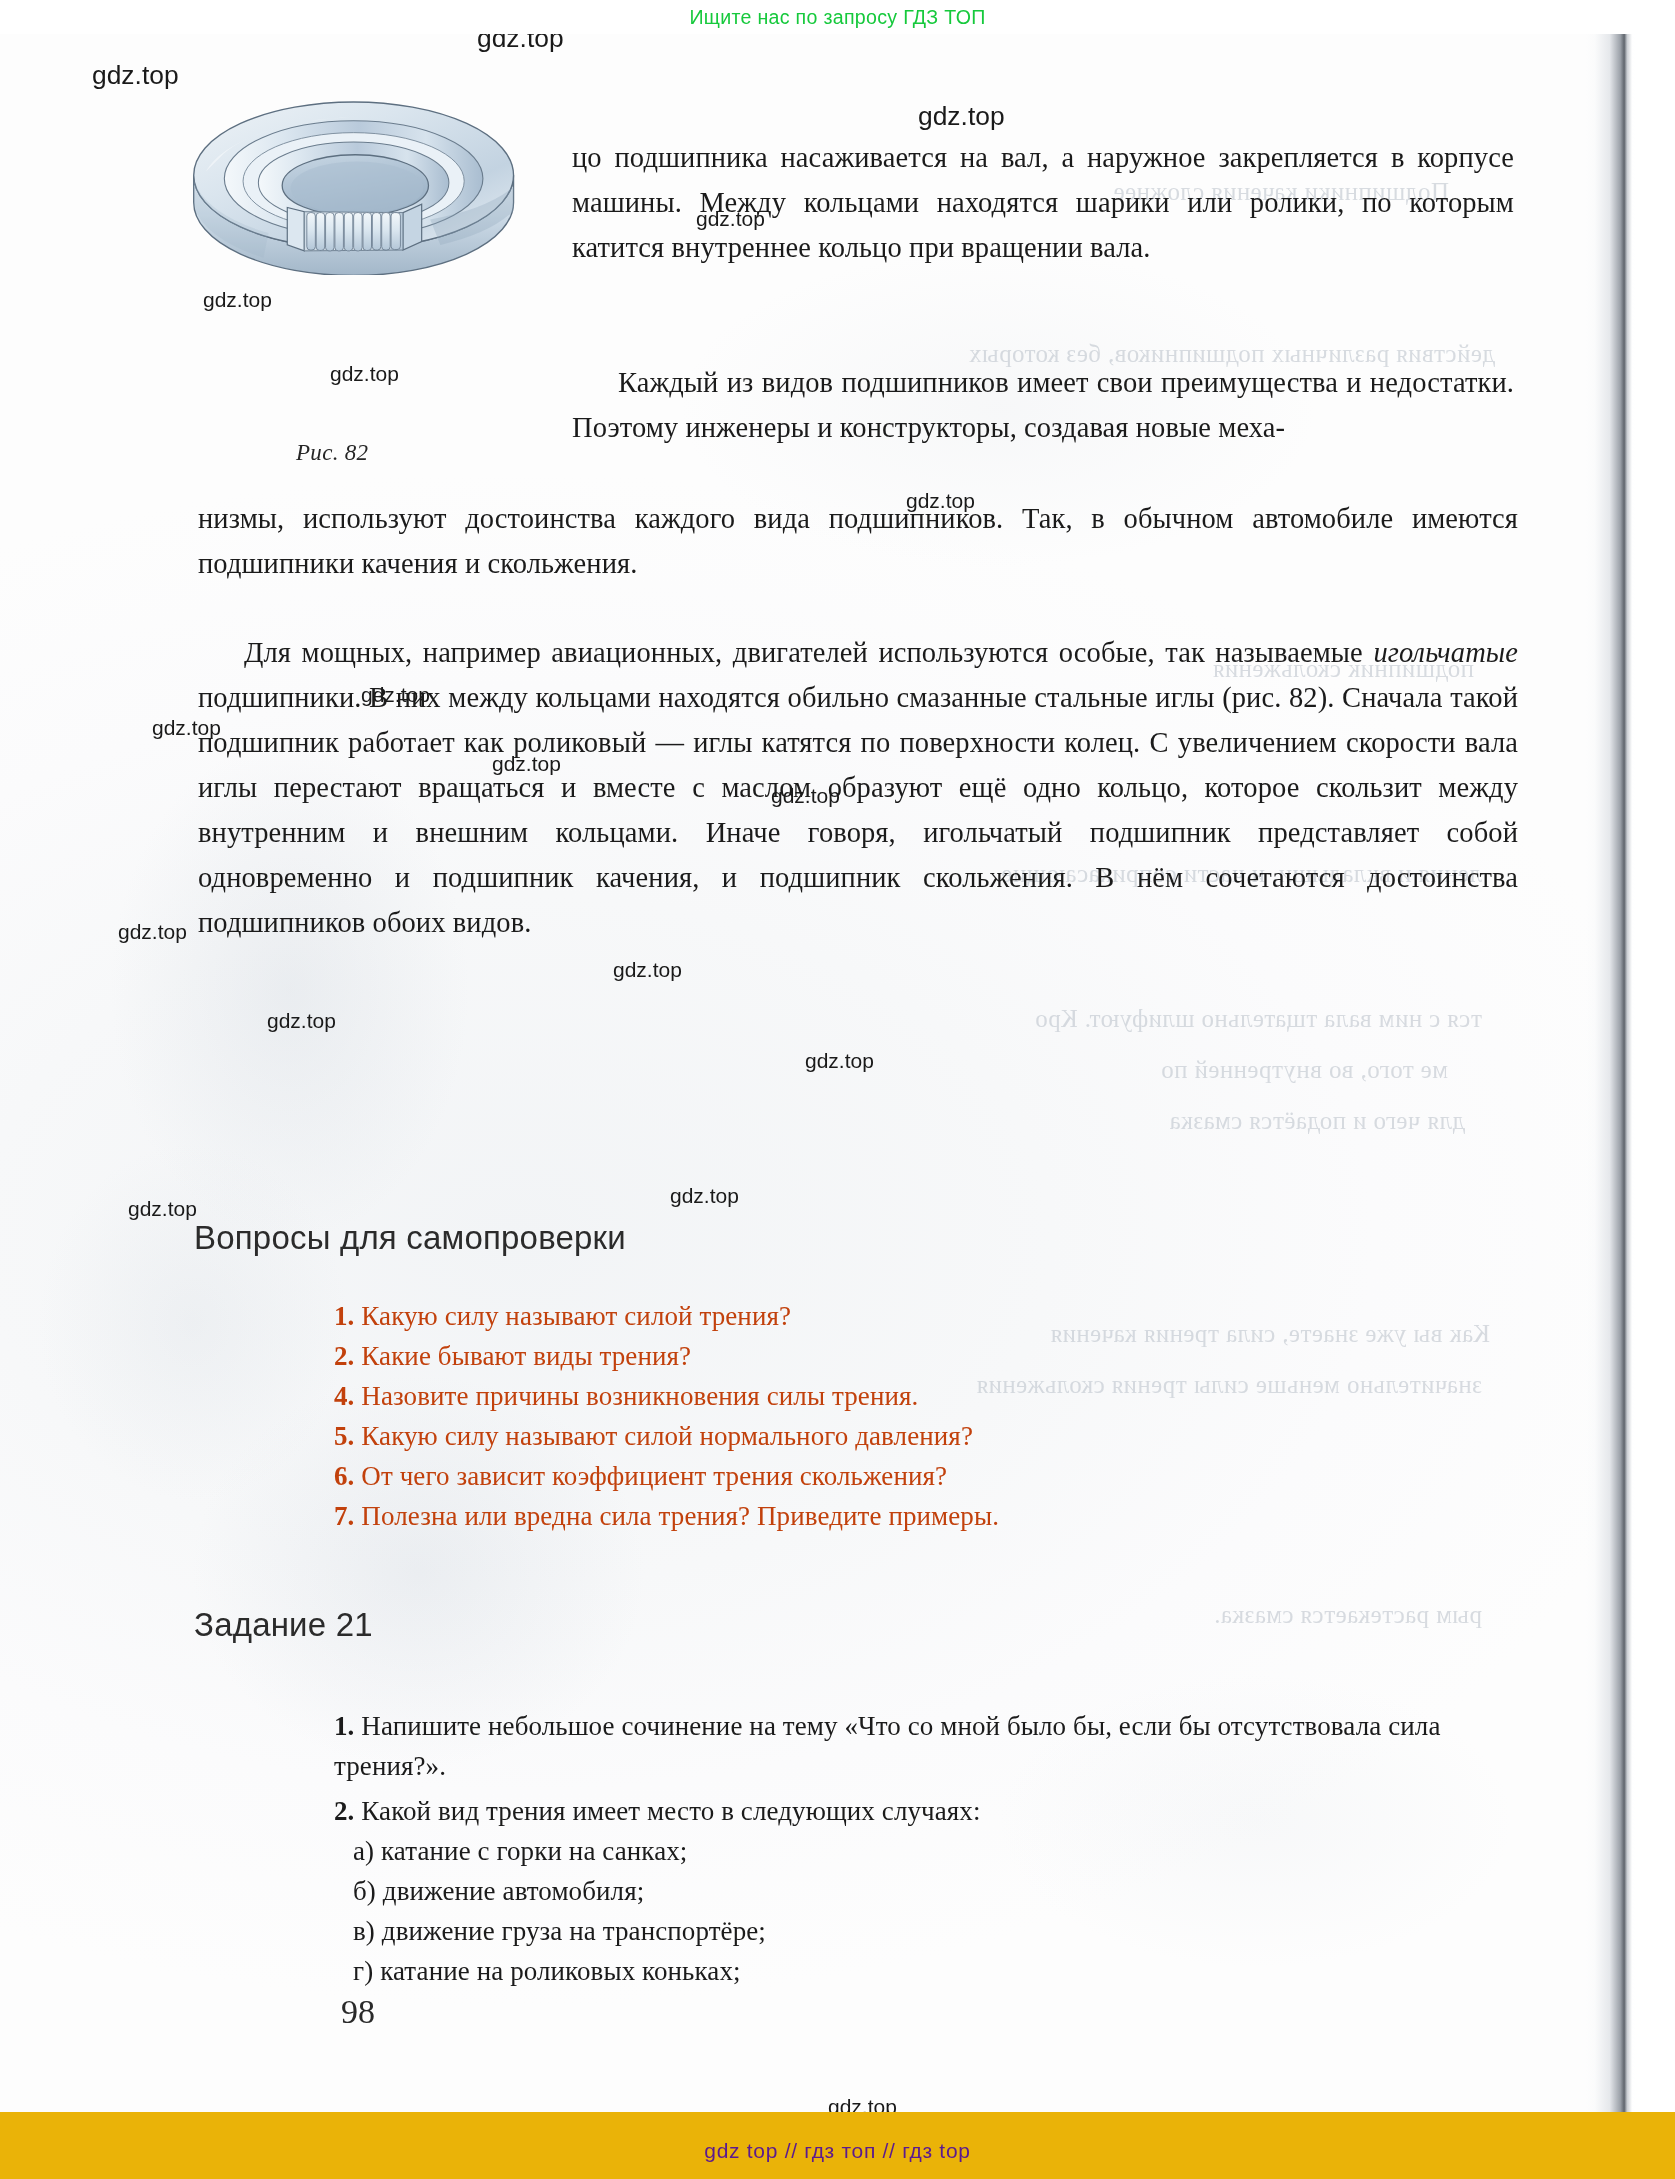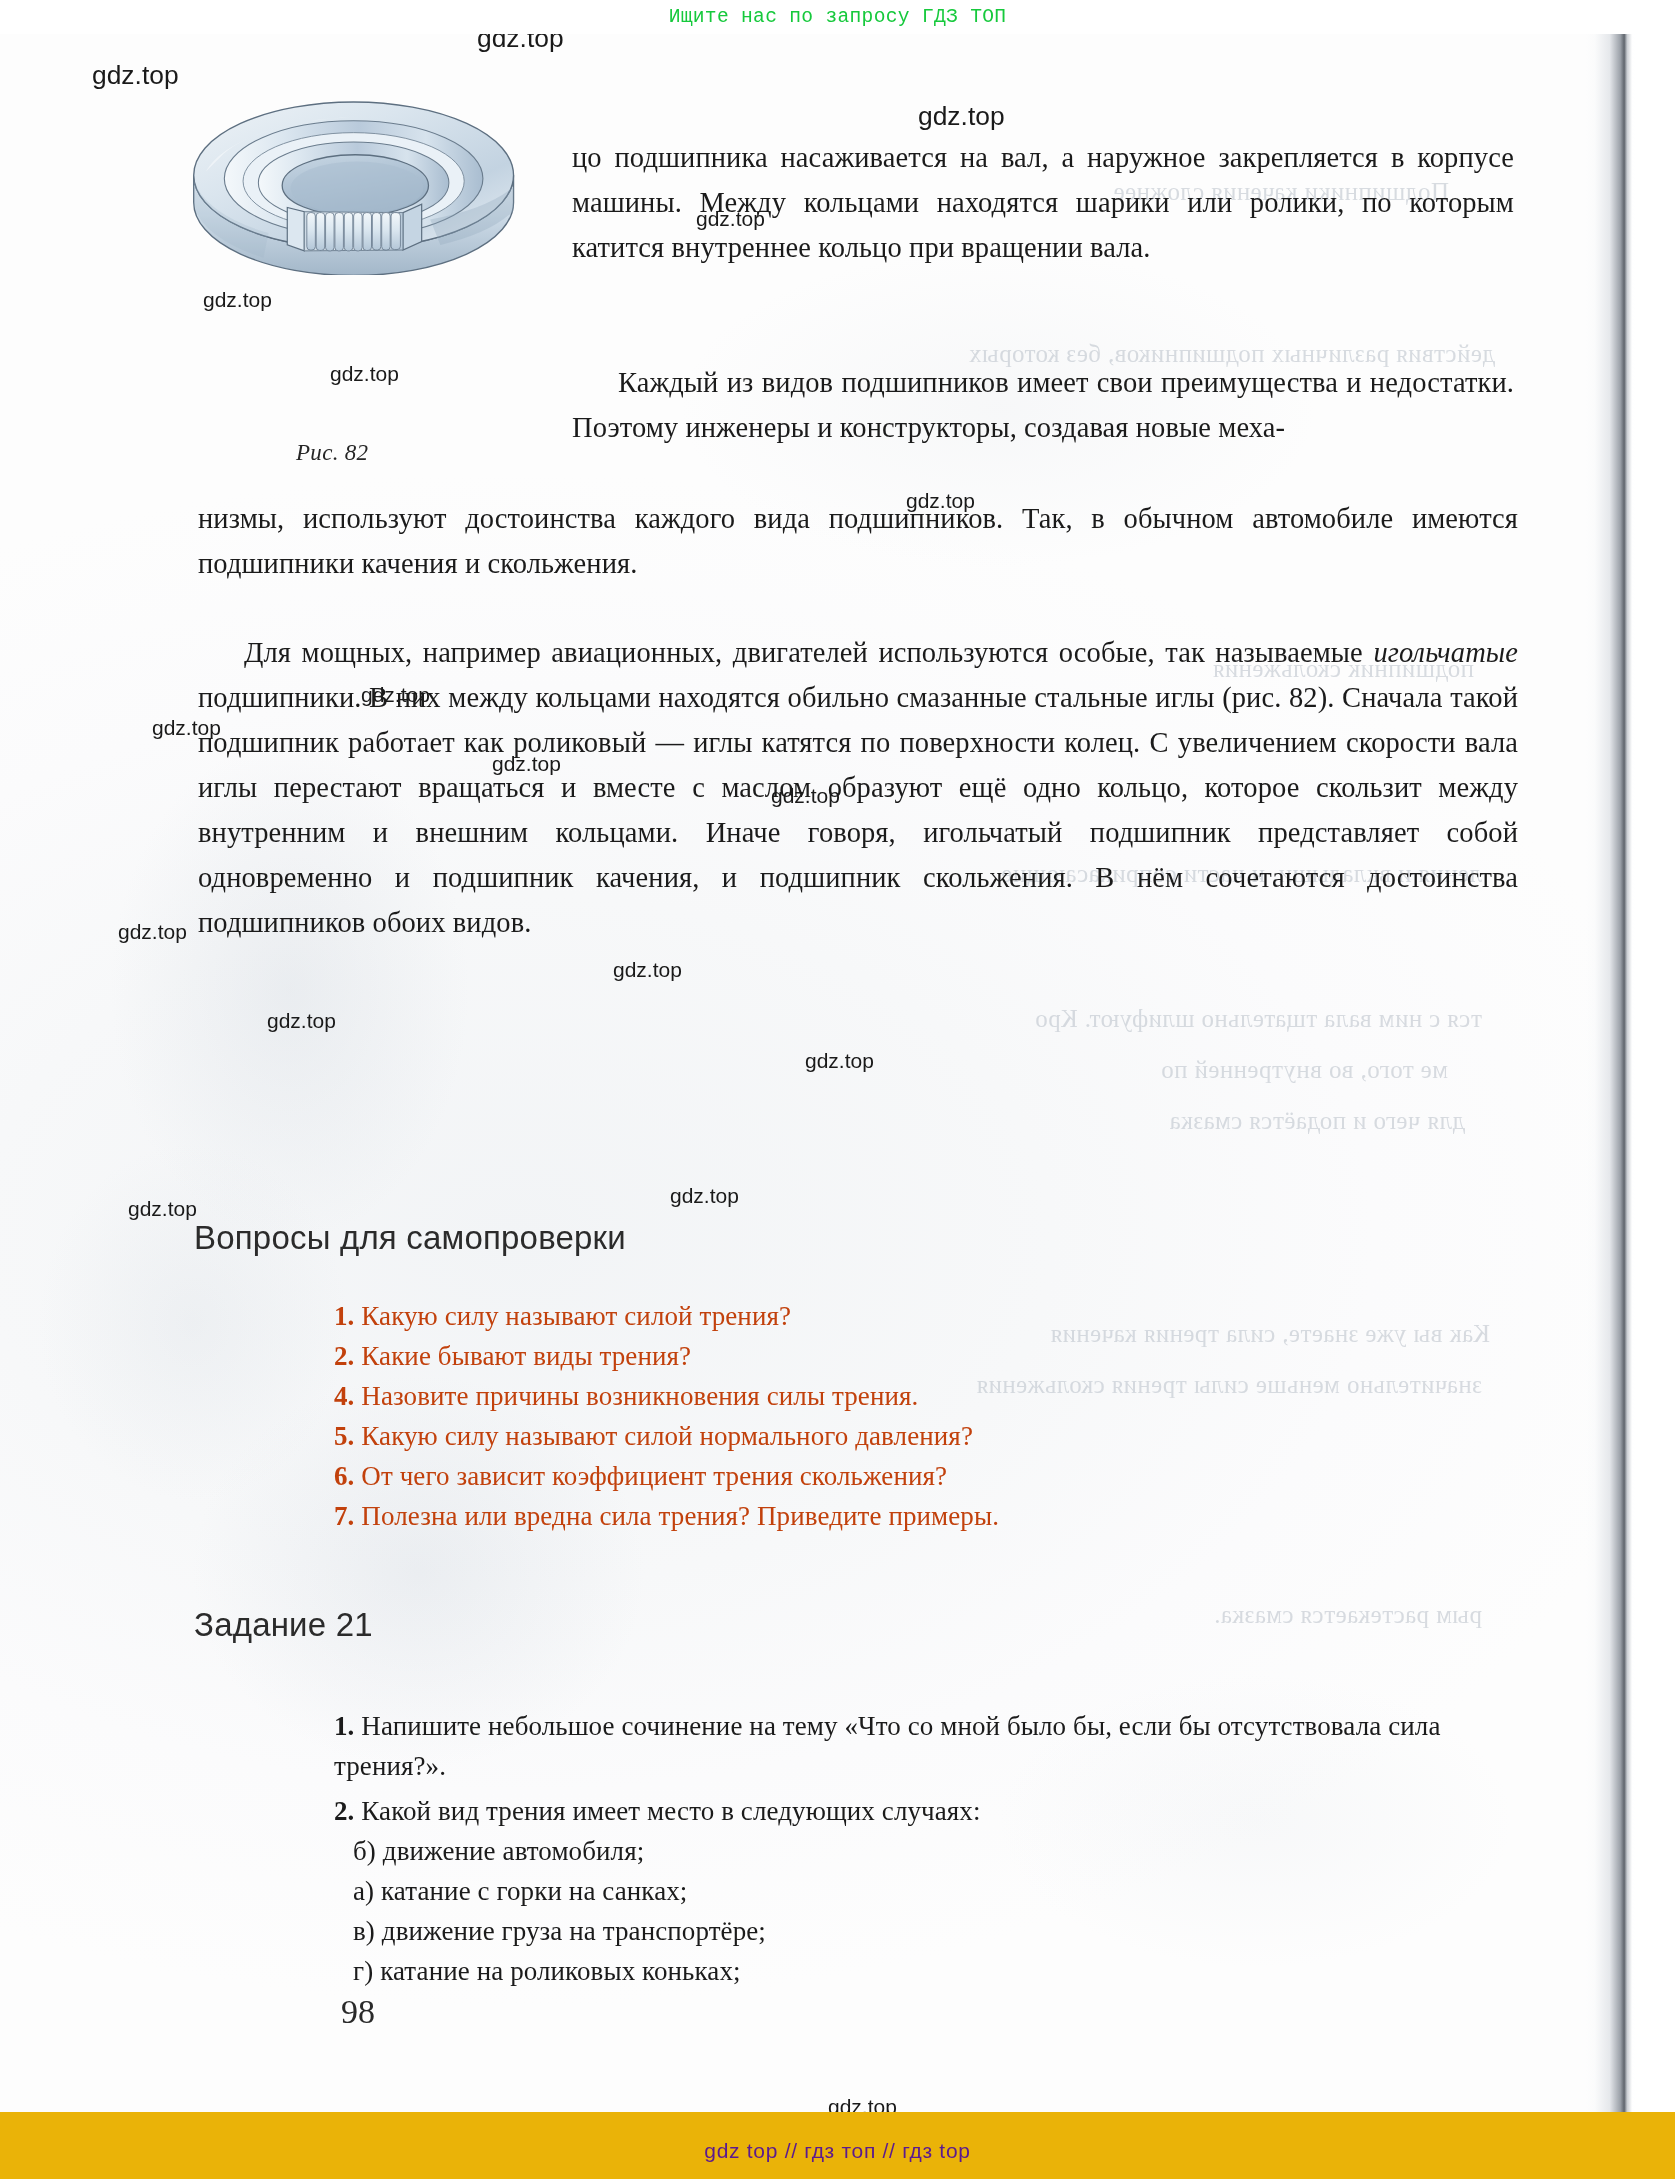--- a/index.html
+++ b/index.html
@@ -23,21 +23,21 @@
   .promo-bar {
     position: absolute;
     left: 0; top: 0;
     width: 1675px;
     height: 34px;
     background: #ffffff;
     text-align: center;
     z-index: 40;
   }
   .promo-text {
-    font-family: Liberation Mono, monospace;
+    font-family: Liberation Sans, sans-serif;
     font-size: 19.6px;
     color: #16c93c;
     line-height: 34px;
     letter-spacing: 0.3px;
     white-space: nowrap;
   }
 
   
   .sheet {
     position: absolute;
@@ -376,26 +376,26 @@
         <span class="num">1.</span>
         <span>Напишите небольшое сочинение на тему «Что со мной было бы, если бы отсутствовала сила трения?».</span>
       </div>
 
       <div class="task-item" style="margin-top:5.1px;">
         <span class="num">2.</span>
         <span>Какой вид трения имеет место в следующих случаях:</span>
       </div>
 
       <div class="sub-item">
+        <span>а)</span>
+        <span>катание с горки на санках;</span>
+      </div>
+      <div class="sub-item">
         <span>б)</span>
         <span>движение автомобиля;</span>
-      </div>
-      <div class="sub-item">
-        <span>а)</span>
-        <span>катание с горки на санках;</span>
       </div>
       <div class="sub-item">
         <span>в)</span>
         <span>движение груза на транспортёре;</span>
       </div>
       <div class="sub-item">
         <span>г)</span>
         <span>катание на роликовых коньках;</span>
       </div>
     </div>

